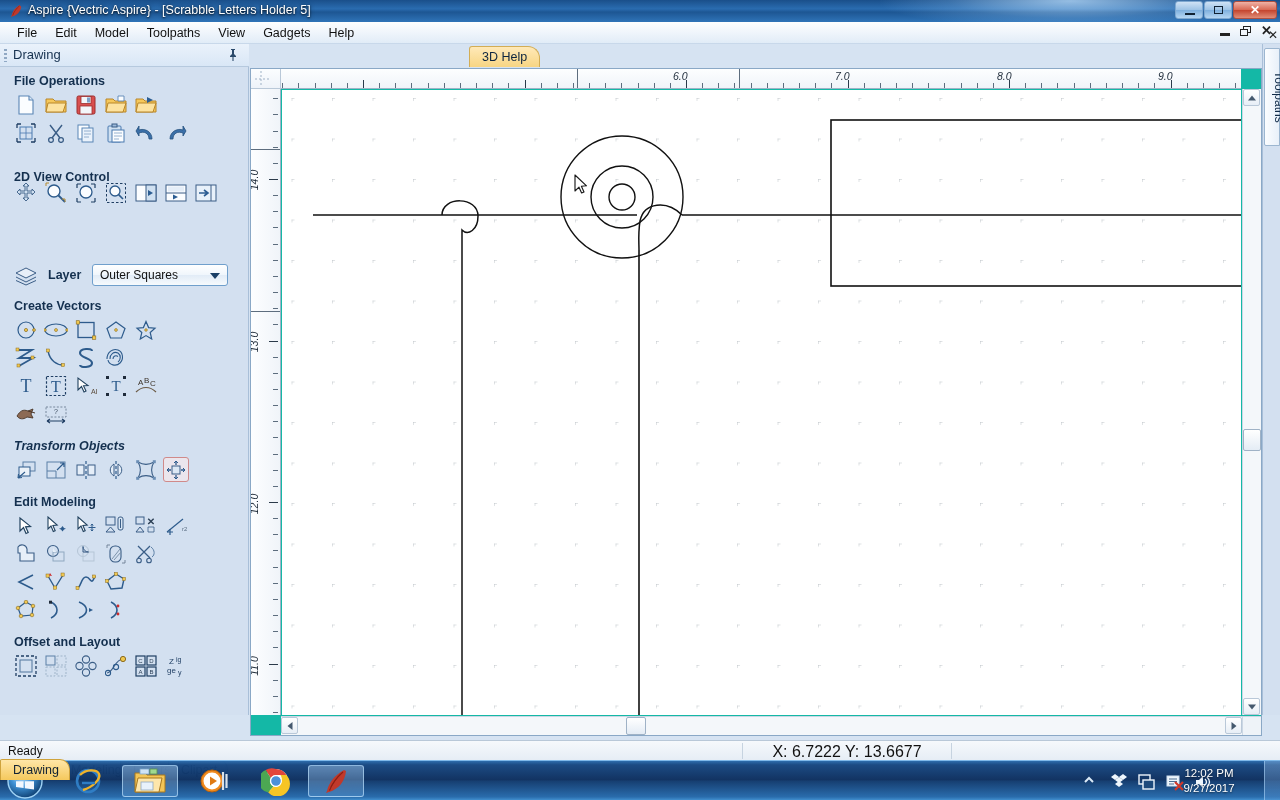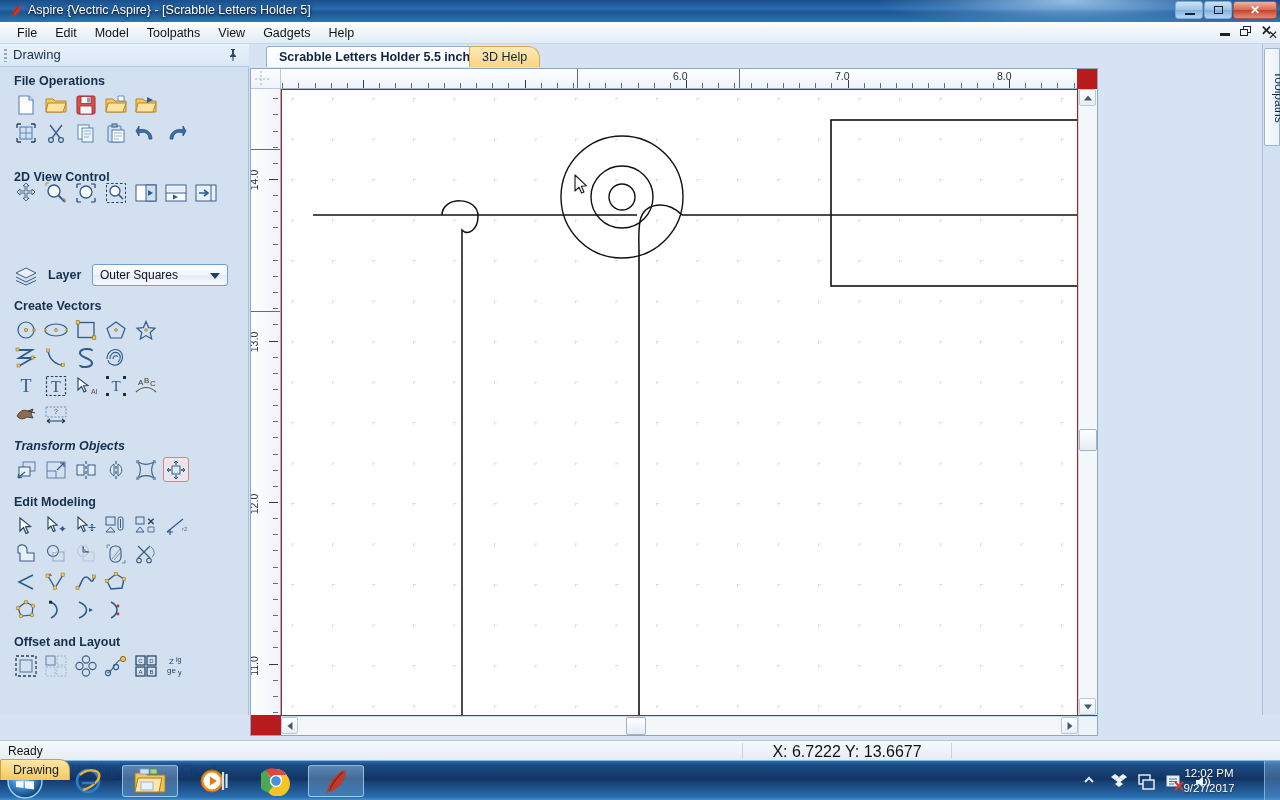--- a/index.html
+++ b/index.html
@@ -134,23 +134,24 @@
     background:linear-gradient(to bottom,#ffffff 0%,#f6fbff 100%);
     font-weight:bold; border-color:#8fb0cf;
   }
   .dtab.inactive{
     background:linear-gradient(to bottom,#ffe9b8 0%,#f7d583 100%);
     border-color:#d3ad55;
   }
 
   
   .canvaswrap{
-    position:absolute; left:250px; top:68px; width:848px; height:668px;
-    background:#b91c1c;
+    position:absolute; left:250px; top:68px; width:1012px; height:668px;
+    background:#14b8a6;
     border:1px solid #8aa8c6;
+    font-style:italic;
   }
   .ruler-corner{
     position:absolute; left:0; top:0; width:30px; height:20px;
     background:linear-gradient(to bottom,#fbfdff 0%, #eef3f9 100%);
     border-right:1px solid #b9c8d8; border-bottom:1px solid #b9c8d8;
   }
   .hruler{
     position:absolute; left:30px; top:0; right:20px; height:20px;
     background:linear-gradient(to bottom,#fdfeff 0%, #f0f4f9 100%);
     border-bottom:1px solid #9fb2c6; overflow:hidden;
@@ -806,21 +807,20 @@
 
     <div class="bottomtabs">
       <div class="btab active" style="left:0px;">Drawing</div>
       <div class="btab" style="left:58px;">Modeling</div>
       <div class="btab" style="left:120px;">Layers</div>
       <div class="btab" style="left:168px;">Clipart</div>
     </div>
   </div>
 
   <div class="doctabs">
-    <div class="dtab active" style="left:14px;">Scrabble Letters Holder 5.5 inch</div>
     <div class="dtab inactive" style="left:217px;">3D Help</div>
   </div>
 
   <div class="canvaswrap">
 
     <div class="ruler-corner">
       <svg width="30" height="20" viewBox="0 0 30 20">
         <path d="M10 2 v16 M4 10 h16" stroke="#9fb2c6" stroke-width="1" stroke-dasharray="2,2"></path>
       </svg>
     </div>

